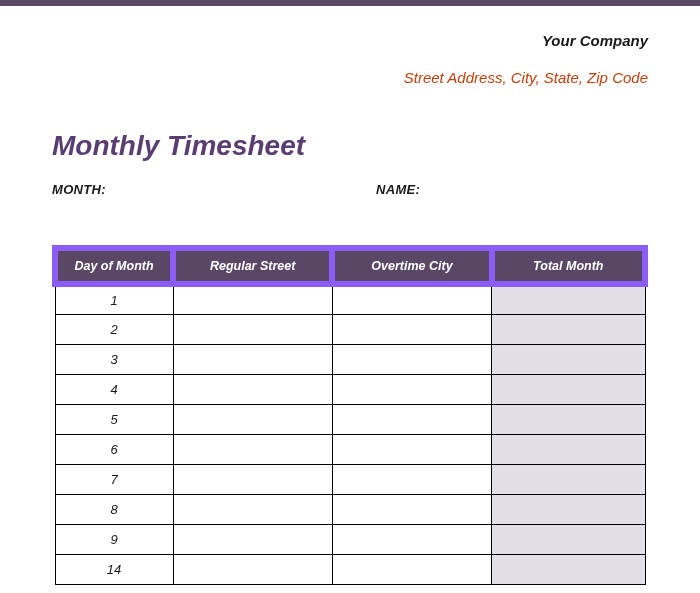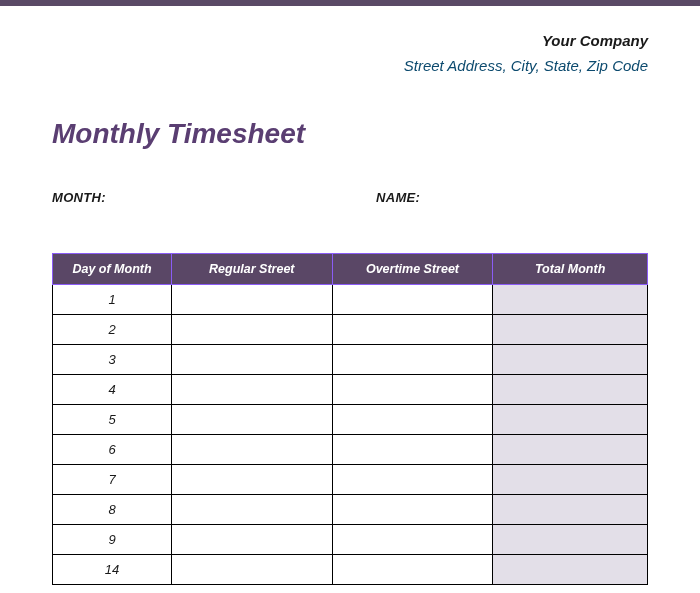--- a/index.html
+++ b/index.html
@@ -24,28 +24,28 @@
     text-align: right;
     margin-bottom: 44px;
   }
   .company-name {
     font-weight: bold;
     font-size: 15px;
     color: #1a1a1a;
   }
   .company-address {
     font-size: 15px;
-    color: #0c4a6e;
-    margin-top: 8px;
+    color: #c2410c;
+    margin-top: 20px;
   }
   .title {
     font-size: 28px;
     font-weight: 800;
     color: #5a3e72;
-    margin-bottom: 40px;
+    margin-bottom: 20px;
   }
   .meta-fields {
     display: flex;
     margin-bottom: 48px;
   }
   .meta-field {
     font-size: 13px;
     font-weight: bold;
     color: #1a1a1a;
     letter-spacing: 0.3px;
@@ -56,21 +56,21 @@
     border-collapse: collapse;
     table-layout: fixed;
   }
   .timesheet-table th {
     background: #5a4766;
     color: #ffffff;
     font-size: 12.5px;
     font-weight: bold;
     padding: 8px 6px;
     text-align: center;
-    border: 1px solid #8b5cf6;
+    border: 6px solid #8b5cf6;
   }
   .timesheet-table td {
     border: 1px solid #000000;
     height: 30px;
     text-align: center;
     font-size: 13px;
     color: #1a1a1a;
     background: #ffffff;
   }
   .timesheet-table td.total-col {
@@ -107,21 +107,21 @@
     <colgroup>
       <col class="col-day">
         <col class="col-reg">
         <col class="col-ot">
         <col class="col-tot">
     </colgroup>
     <thead>
       <tr>
         <th>Day of Month</th>
         <th>Regular Street</th>
-        <th>Overtime Street</th>
+        <th>Overtime City</th>
         <th>Total Month</th>
       </tr>
     </thead>
     <tbody id="timesheet-body">
     <tr>
           <td class="day-col">1</td>
           <td></td>
           <td></td>
           <td class="total-col"></td>
         </tr>

